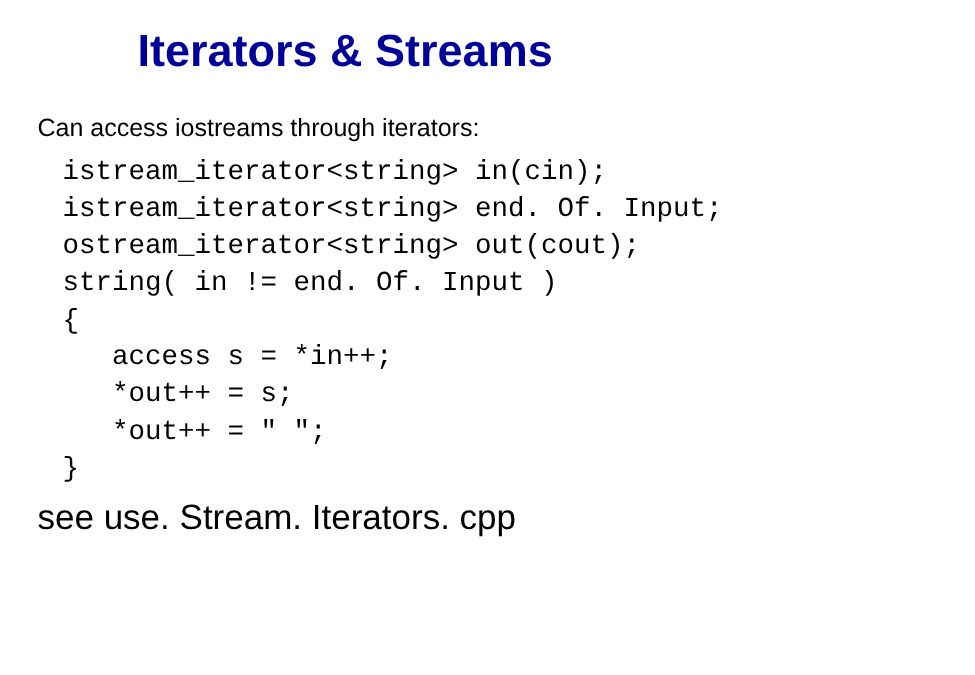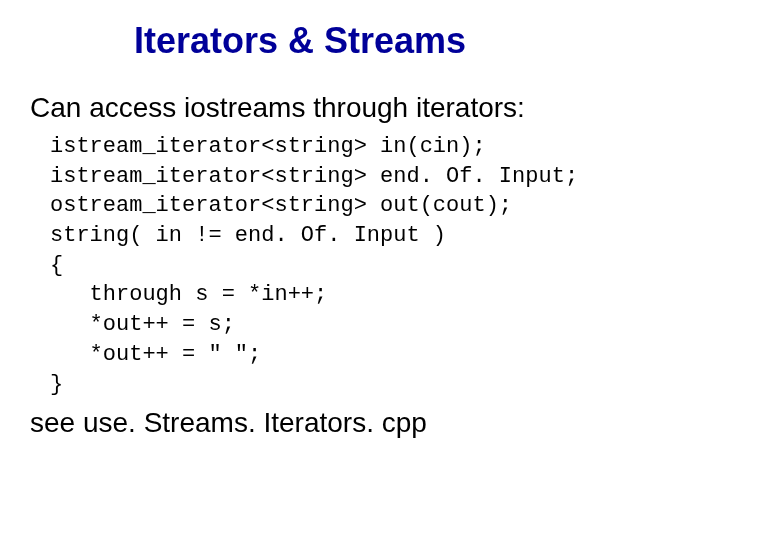--- a/index.html
+++ b/index.html
@@ -12,25 +12,25 @@
       height: 540px;
       background: #ffffff;
       font-family: Arial, Helvetica, sans-serif;
       padding: 20px 30px;
       color: #000000;
     }
     .title {
       font-size: 36px;
       font-weight: bold;
       color: #000099;
-      margin-left: 104px;
+      margin-left: 80px;
       margin-bottom: 30px;
     }
     .subtitle {
-      font-size: 28px;
+      font-size: 20px;
       color: #000000;
       margin-bottom: 8px;
     }
     .code-block {
       font-family: "Courier New", Courier, monospace;
       font-size: 22px;
       color: #000000;
       margin-left: 20px;
       line-height: 1.35;
       white-space: pre;
@@ -46,18 +46,18 @@
 
 <h1 class="title">Iterators &amp; Streams</h1>
 
 <p class="subtitle">Can access iostreams through iterators:</p>
 
 <div class="code-block"><span>istream_iterator&lt;string&gt; in(cin);</span>
 <span>istream_iterator&lt;string&gt; end. Of. Input;</span>
 <span>ostream_iterator&lt;string&gt; out(cout);</span>
 <span>string( in != end. Of. Input )</span>
 <span>{</span>
-<span>   through s = *in++;</span>
+<span>   access s = *in++;</span>
 <span>   *out++ = s;</span>
 <span>   *out++ = " ";</span>
 <span>}</span></div>
 
-<p class="footer-note">see use. Streams. Iterators. cpp</p>
+<p class="footer-note">see use. Stream. Iterators. cpp</p>
 
 </body></html>

